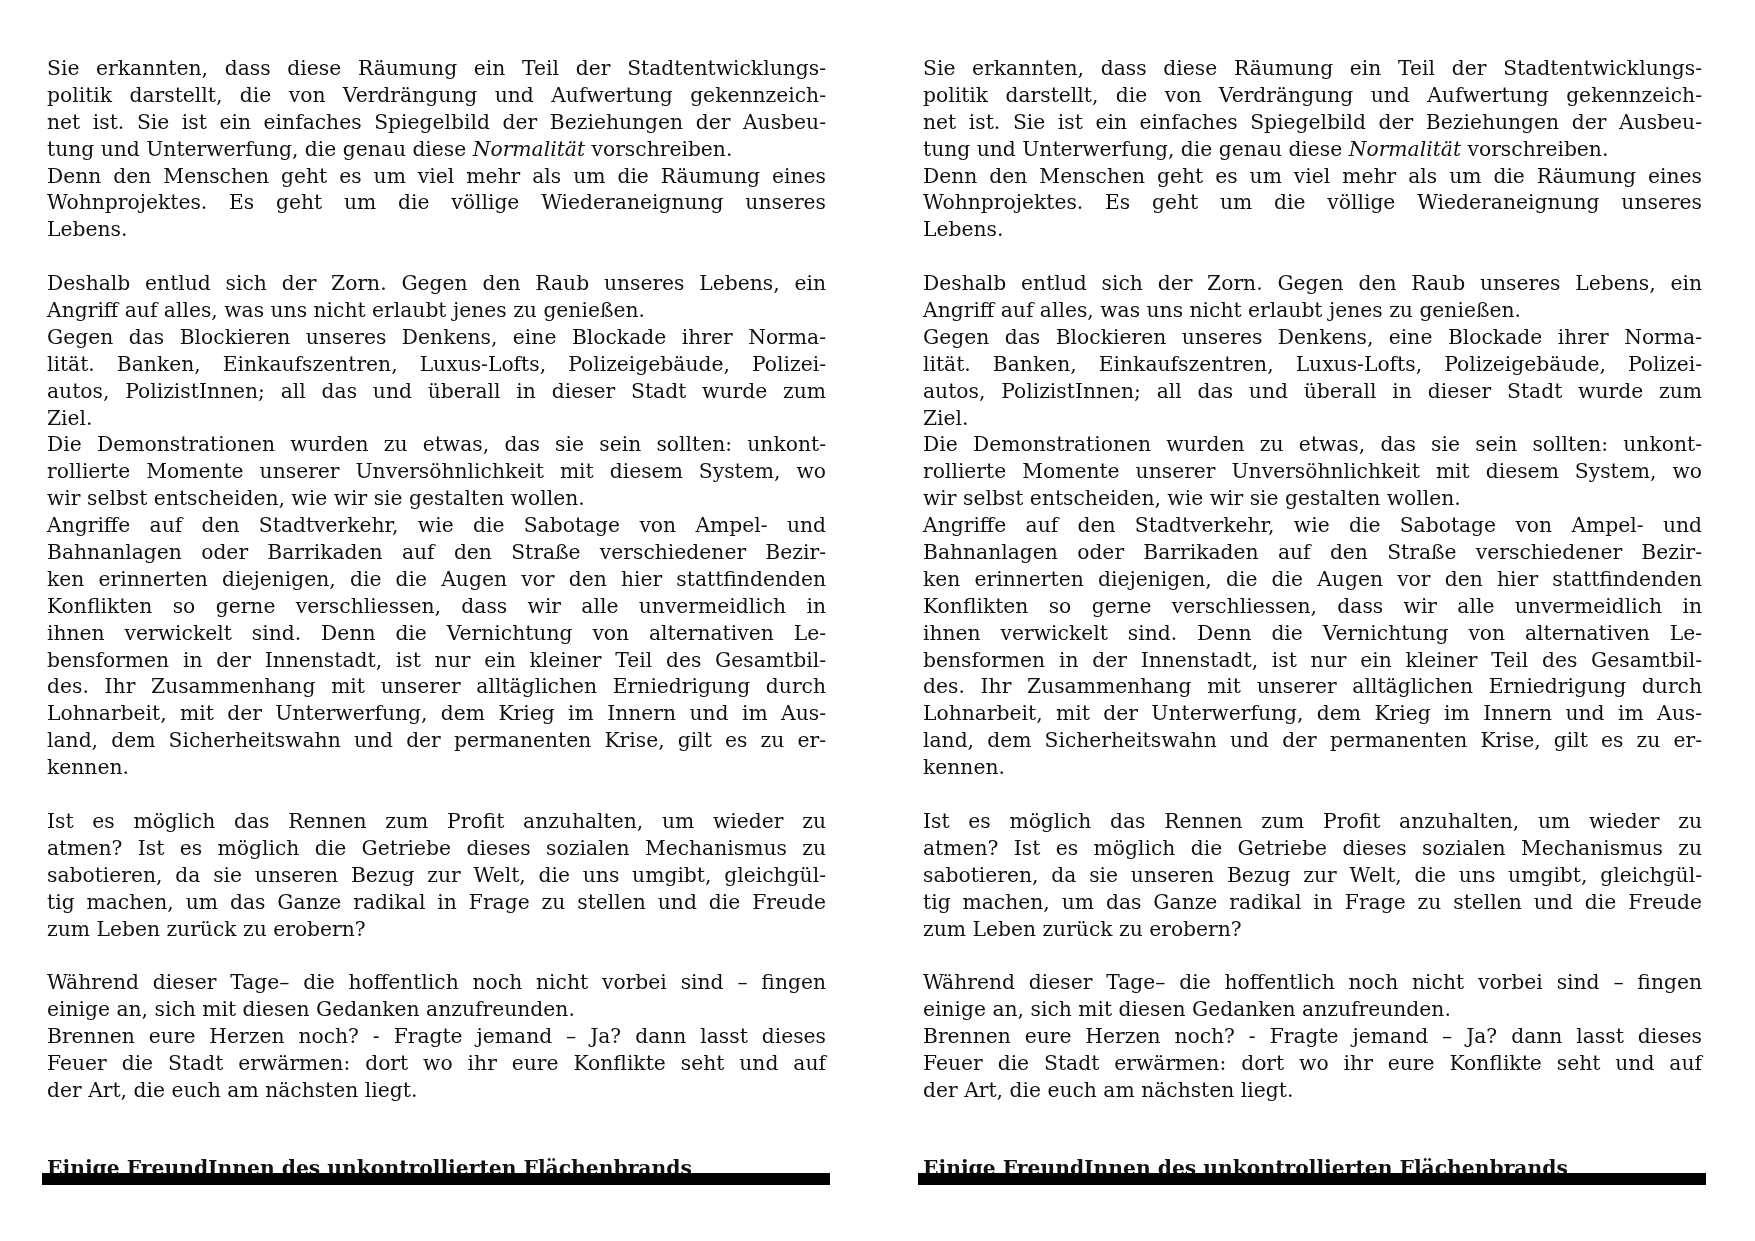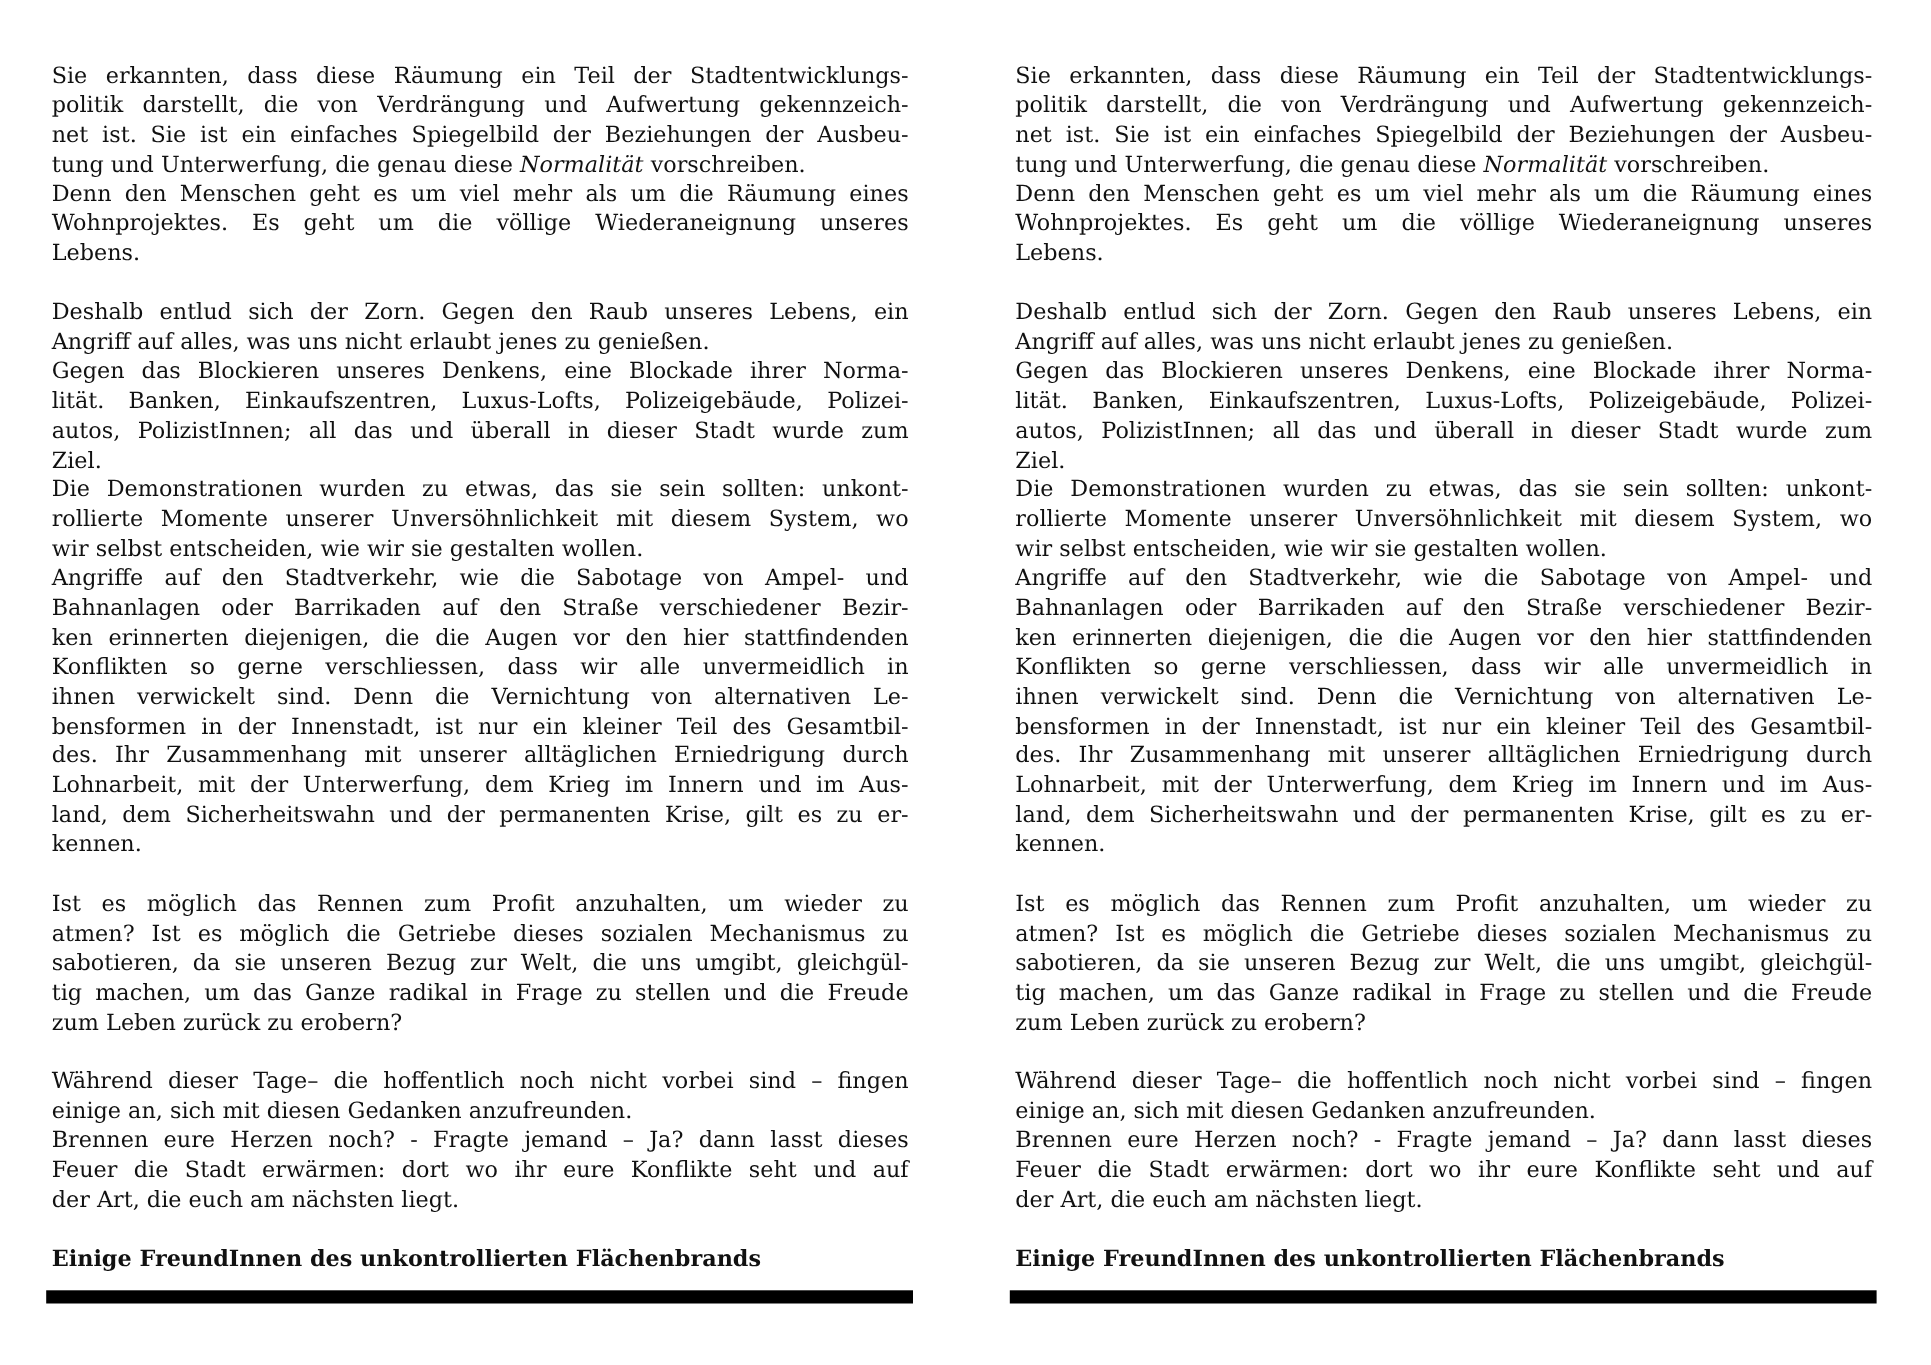--- a/index.html
+++ b/index.html
@@ -45,20 +45,21 @@
   }
   .line.blank { height: 26.9px; }
   .line em { font-style: italic; text-align: right; }
   .signature {
     display: block;
     height: 26.9px;
     line-height: 26.9px;
     font-size: 20.3px;
     font-weight: bold;
     white-space: nowrap;
+    margin-top: 24px;
   }
   .rule {
     position: absolute;
     top: 1173px;
     height: 12px;
     background: #000000;
   }
   .page.left .rule { left: -5px; width: 788px; }
   .page.right .rule { left: -5px; width: 788px; }
 </style>

